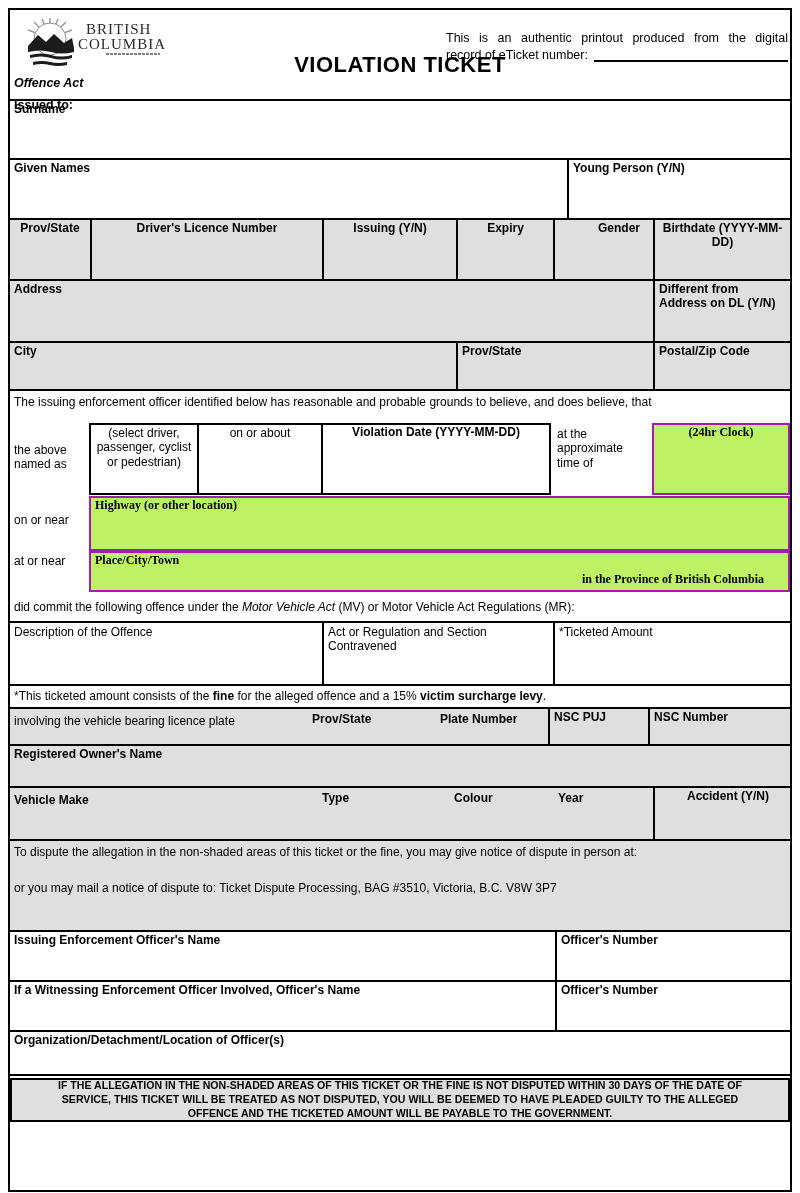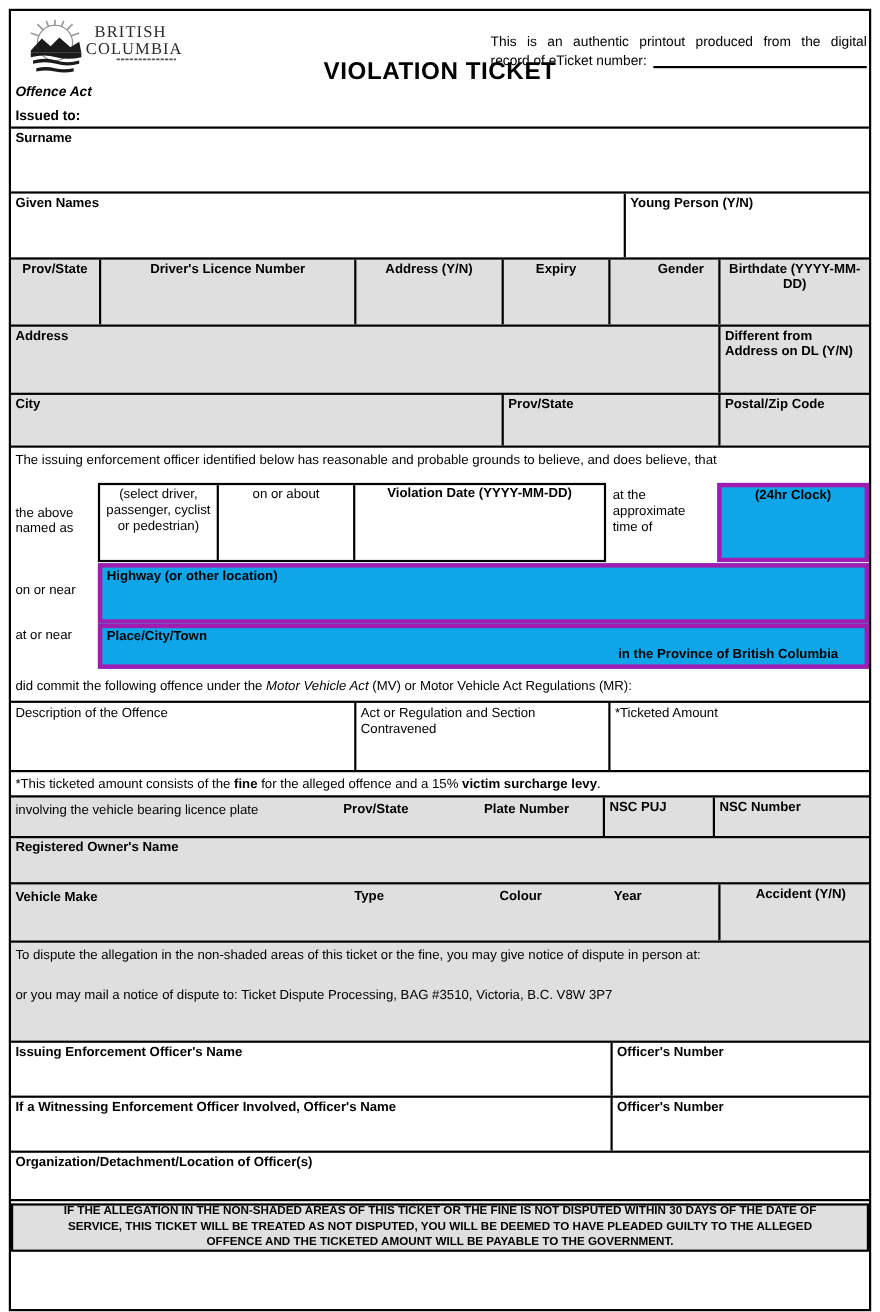--- a/index.html
+++ b/index.html
@@ -16,21 +16,21 @@
   .row { position:relative; width:100%; border-top:2px solid #000; display:flex; }
   .row.first { border-top:none; }
   .cell { position:relative; height:100%; border-left:2px solid #000; padding:2px 4px; }
   .cell.first { border-left:none; }
   .lbl  { font-size:12px; font-weight:bold; line-height:1.15; }
   .lbl-reg { font-size:12px; font-weight:normal; line-height:1.2; }
   .ctr { text-align:center; }
   .shaded { background:#dfdfdf; }
 
   
-  .hdr { height:105px; display:block; }
+  .hdr { height:89px; display:block; }
   .logo-wrap { position:absolute; left:10px; top:6px; width:250px; height:52px; }
   .eticket { position:absolute; right:2px; top:20px; width:342px; font-size:12.5px; line-height:1.35; }
   .eticket .l1 { text-align:justify; text-align-last:justify; }
   .eticket .l2 { display:flex; }
   .eticket .l2 .fill { flex:1 1 auto; border-bottom:2px solid #000; margin-left:6px; margin-bottom:2px; }
   .title { position:absolute; left:0; right:0; top:42px; text-align:center;
            font-size:22px; font-weight:bold; letter-spacing:0.5px; }
   .offence-act { position:absolute; left:4px; top:66px; font-size:12.5px; font-weight:bold; font-style:italic; }
   .issued-to  { position:absolute; left:4px; top:88px; font-size:12.5px; font-weight:bold; }
 
@@ -49,21 +49,21 @@
   .h-disp    { height:91px; display:block; }
   .h-hear    { height:50px; }
   .h-off1    { height:50px; }
   .h-off2    { height:50px; }
   .h-org     { height:44px; }
   .h-notice  { height:48px; border-top:2px solid #000; display:block; background:#fff; }
 
   
   .offence-sec .belief { padding:4px 4px 0 4px; }
   .abs { position:absolute; }
-  .fbox { border:4px solid #a21caf; background:#0ea5e9; }
+  .fbox { border:2px solid #a21caf; background:#bef264;font-family:Liberation Serif, serif; }
   .grp-box { position:absolute; left:79px; top:32px; width:462px; height:72px;
              border:2px solid #000; display:flex;text-align:center; }
   .grp-box .sub { height:100%; border-left:2px solid #000; padding:1px 3px; }
   .grp-box .sub.first { border-left:none; }
 
   .notice-box {
     margin:2px 0 0 0; border:2px solid #000; background:#dfdfdf;
     height:44px; display:flex; align-items:center; justify-content:center;
     padding:2px 26px; text-align:center;
     font-size:10.6px; font-weight:bold; line-height:1.3;
@@ -138,21 +138,21 @@
   </div>
 
   <div class="row h-dl shaded">
     <div class="cell first" style="width:80px;">
       <div class="lbl ctr">Prov/State</div>
     </div>
     <div class="cell" style="width:232px;">
       <div class="lbl ctr">Driver's Licence Number</div>
     </div>
     <div class="cell" style="width:134px;">
-      <div class="lbl ctr" style="padding:0 18px;">Address (Y/N)</div>
+      <div class="lbl ctr" style="padding:0 18px;">Issuing (Y/N)</div>
     </div>
     <div class="cell" style="width:97px;">
       <div class="lbl ctr">Expiry</div>
     </div>
     <div class="cell" style="width:100px;padding-left:34px;">
       <div class="lbl ctr">Gender</div>
     </div>
     <div class="cell" style="width:137px;">
       <div class="lbl ctr">Birthdate (YYYY-MM-DD)</div>
     </div>

